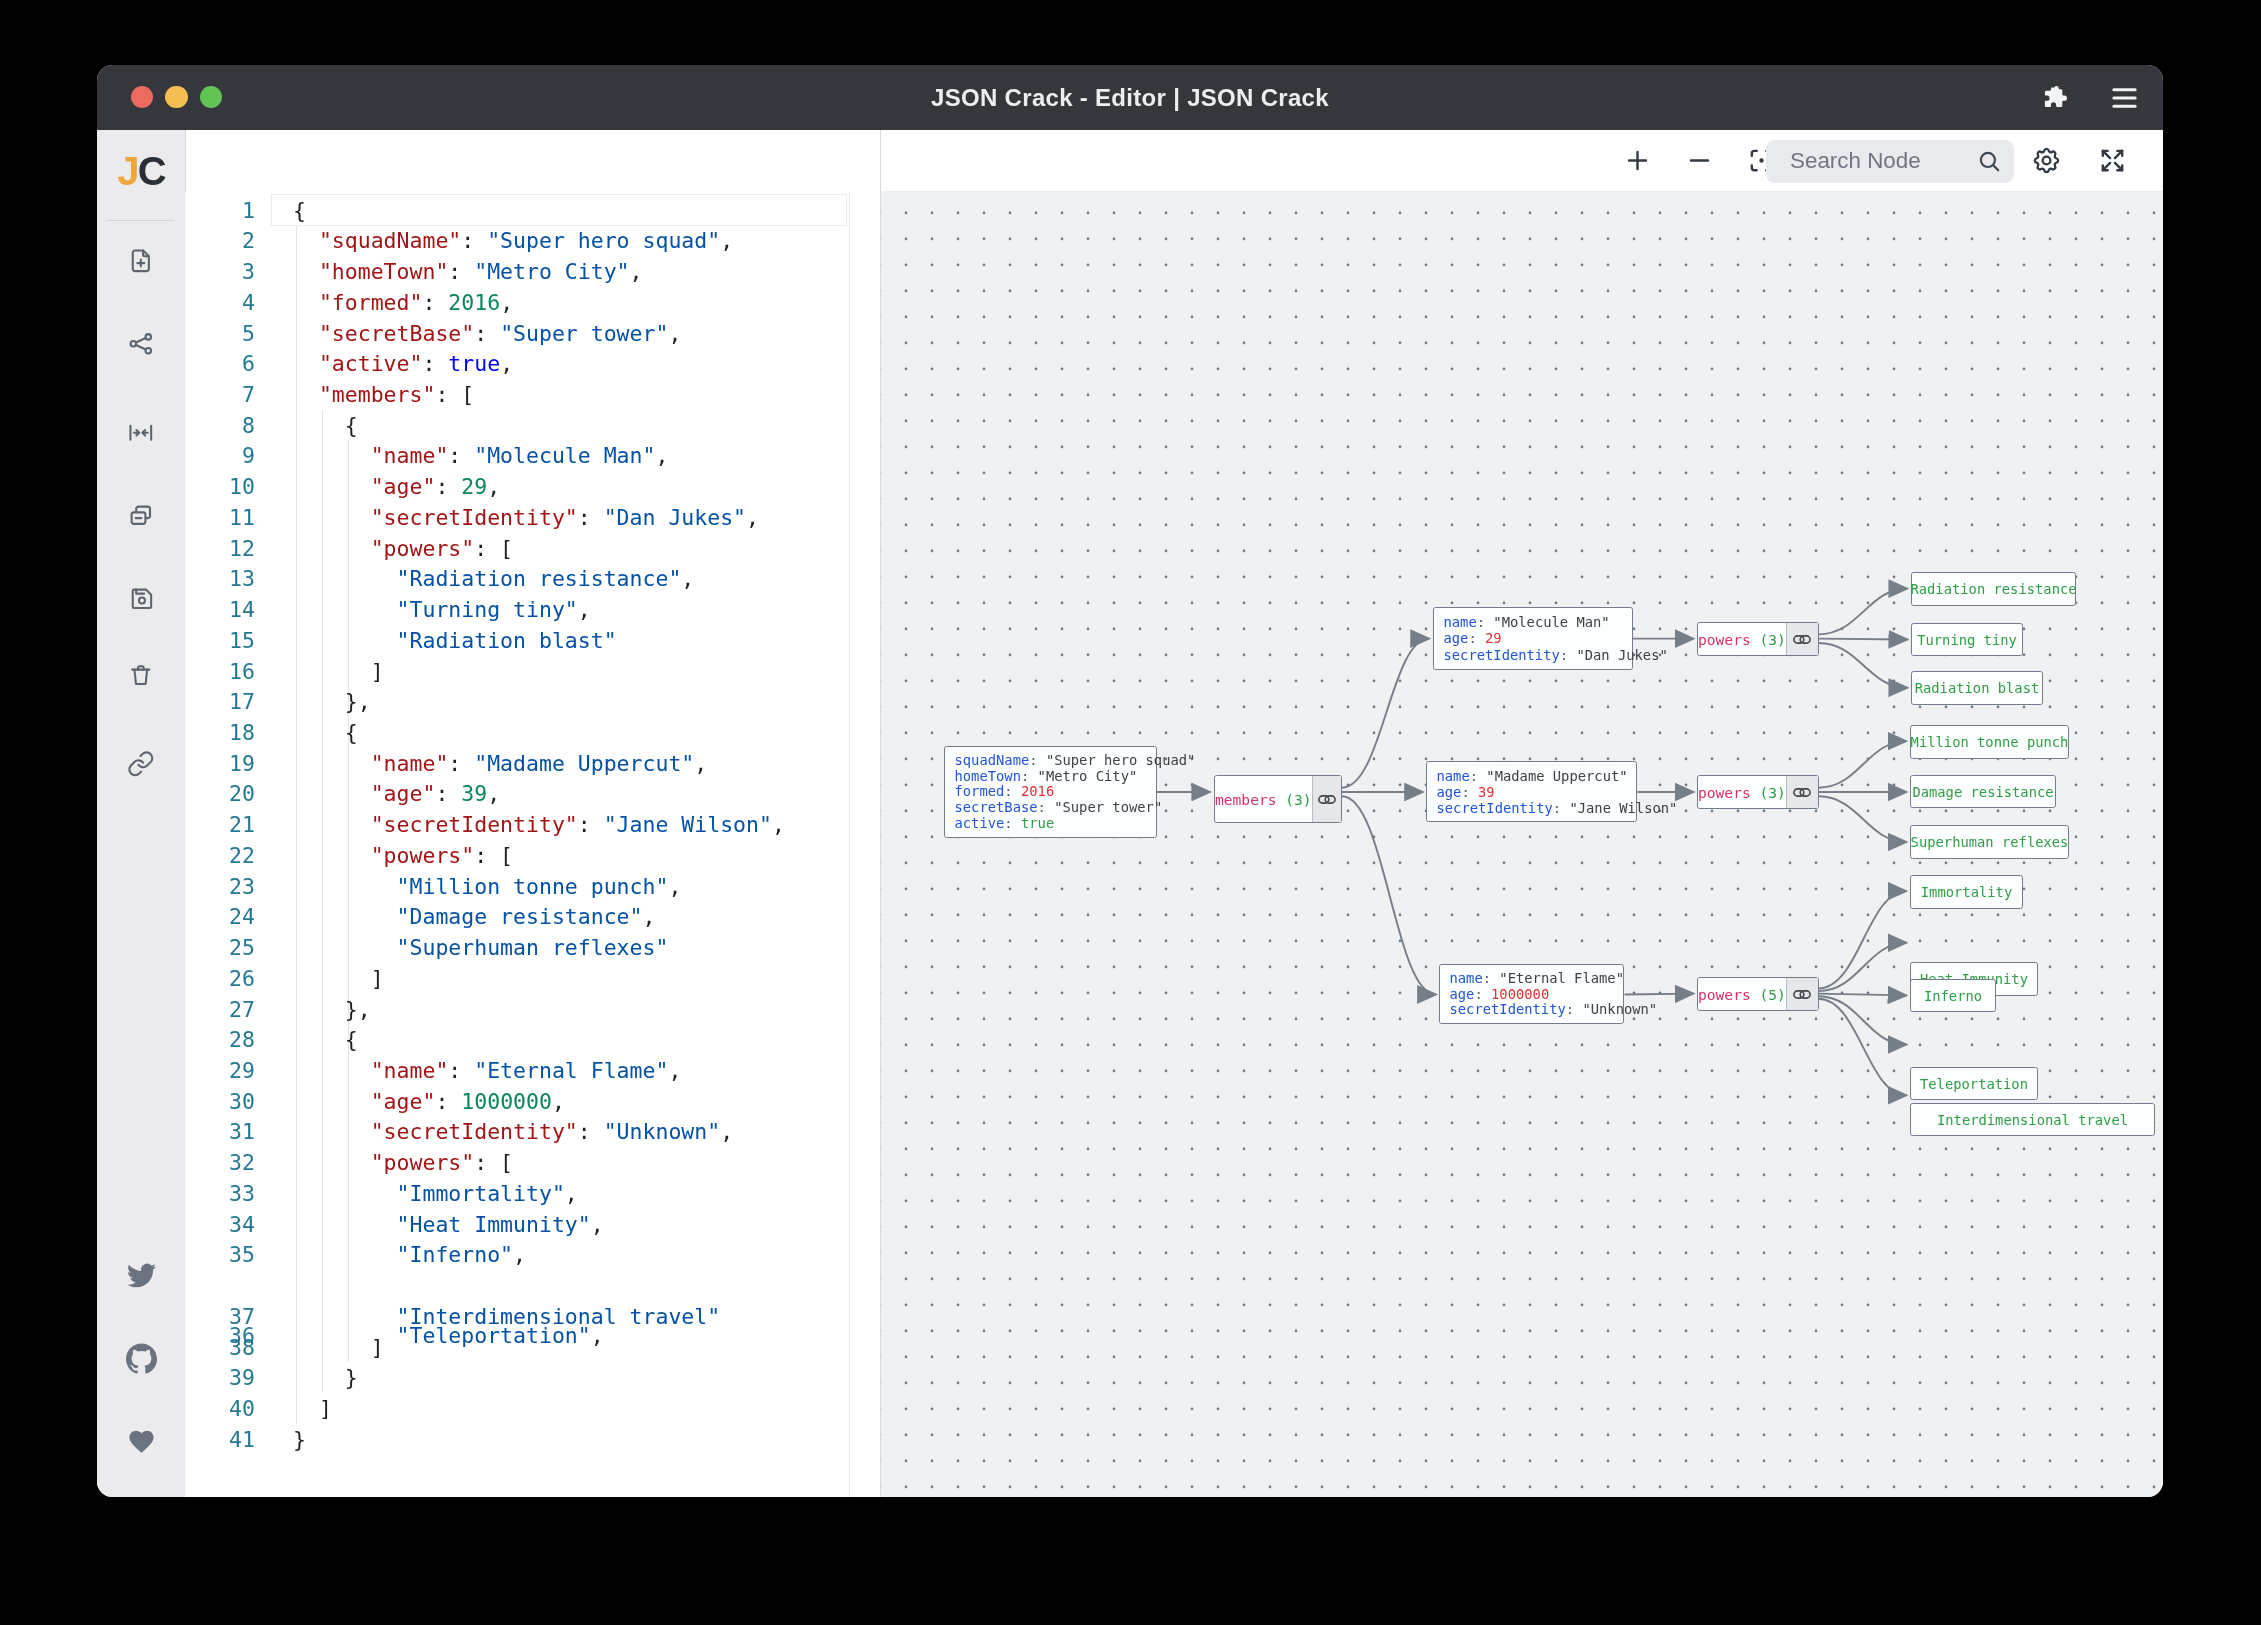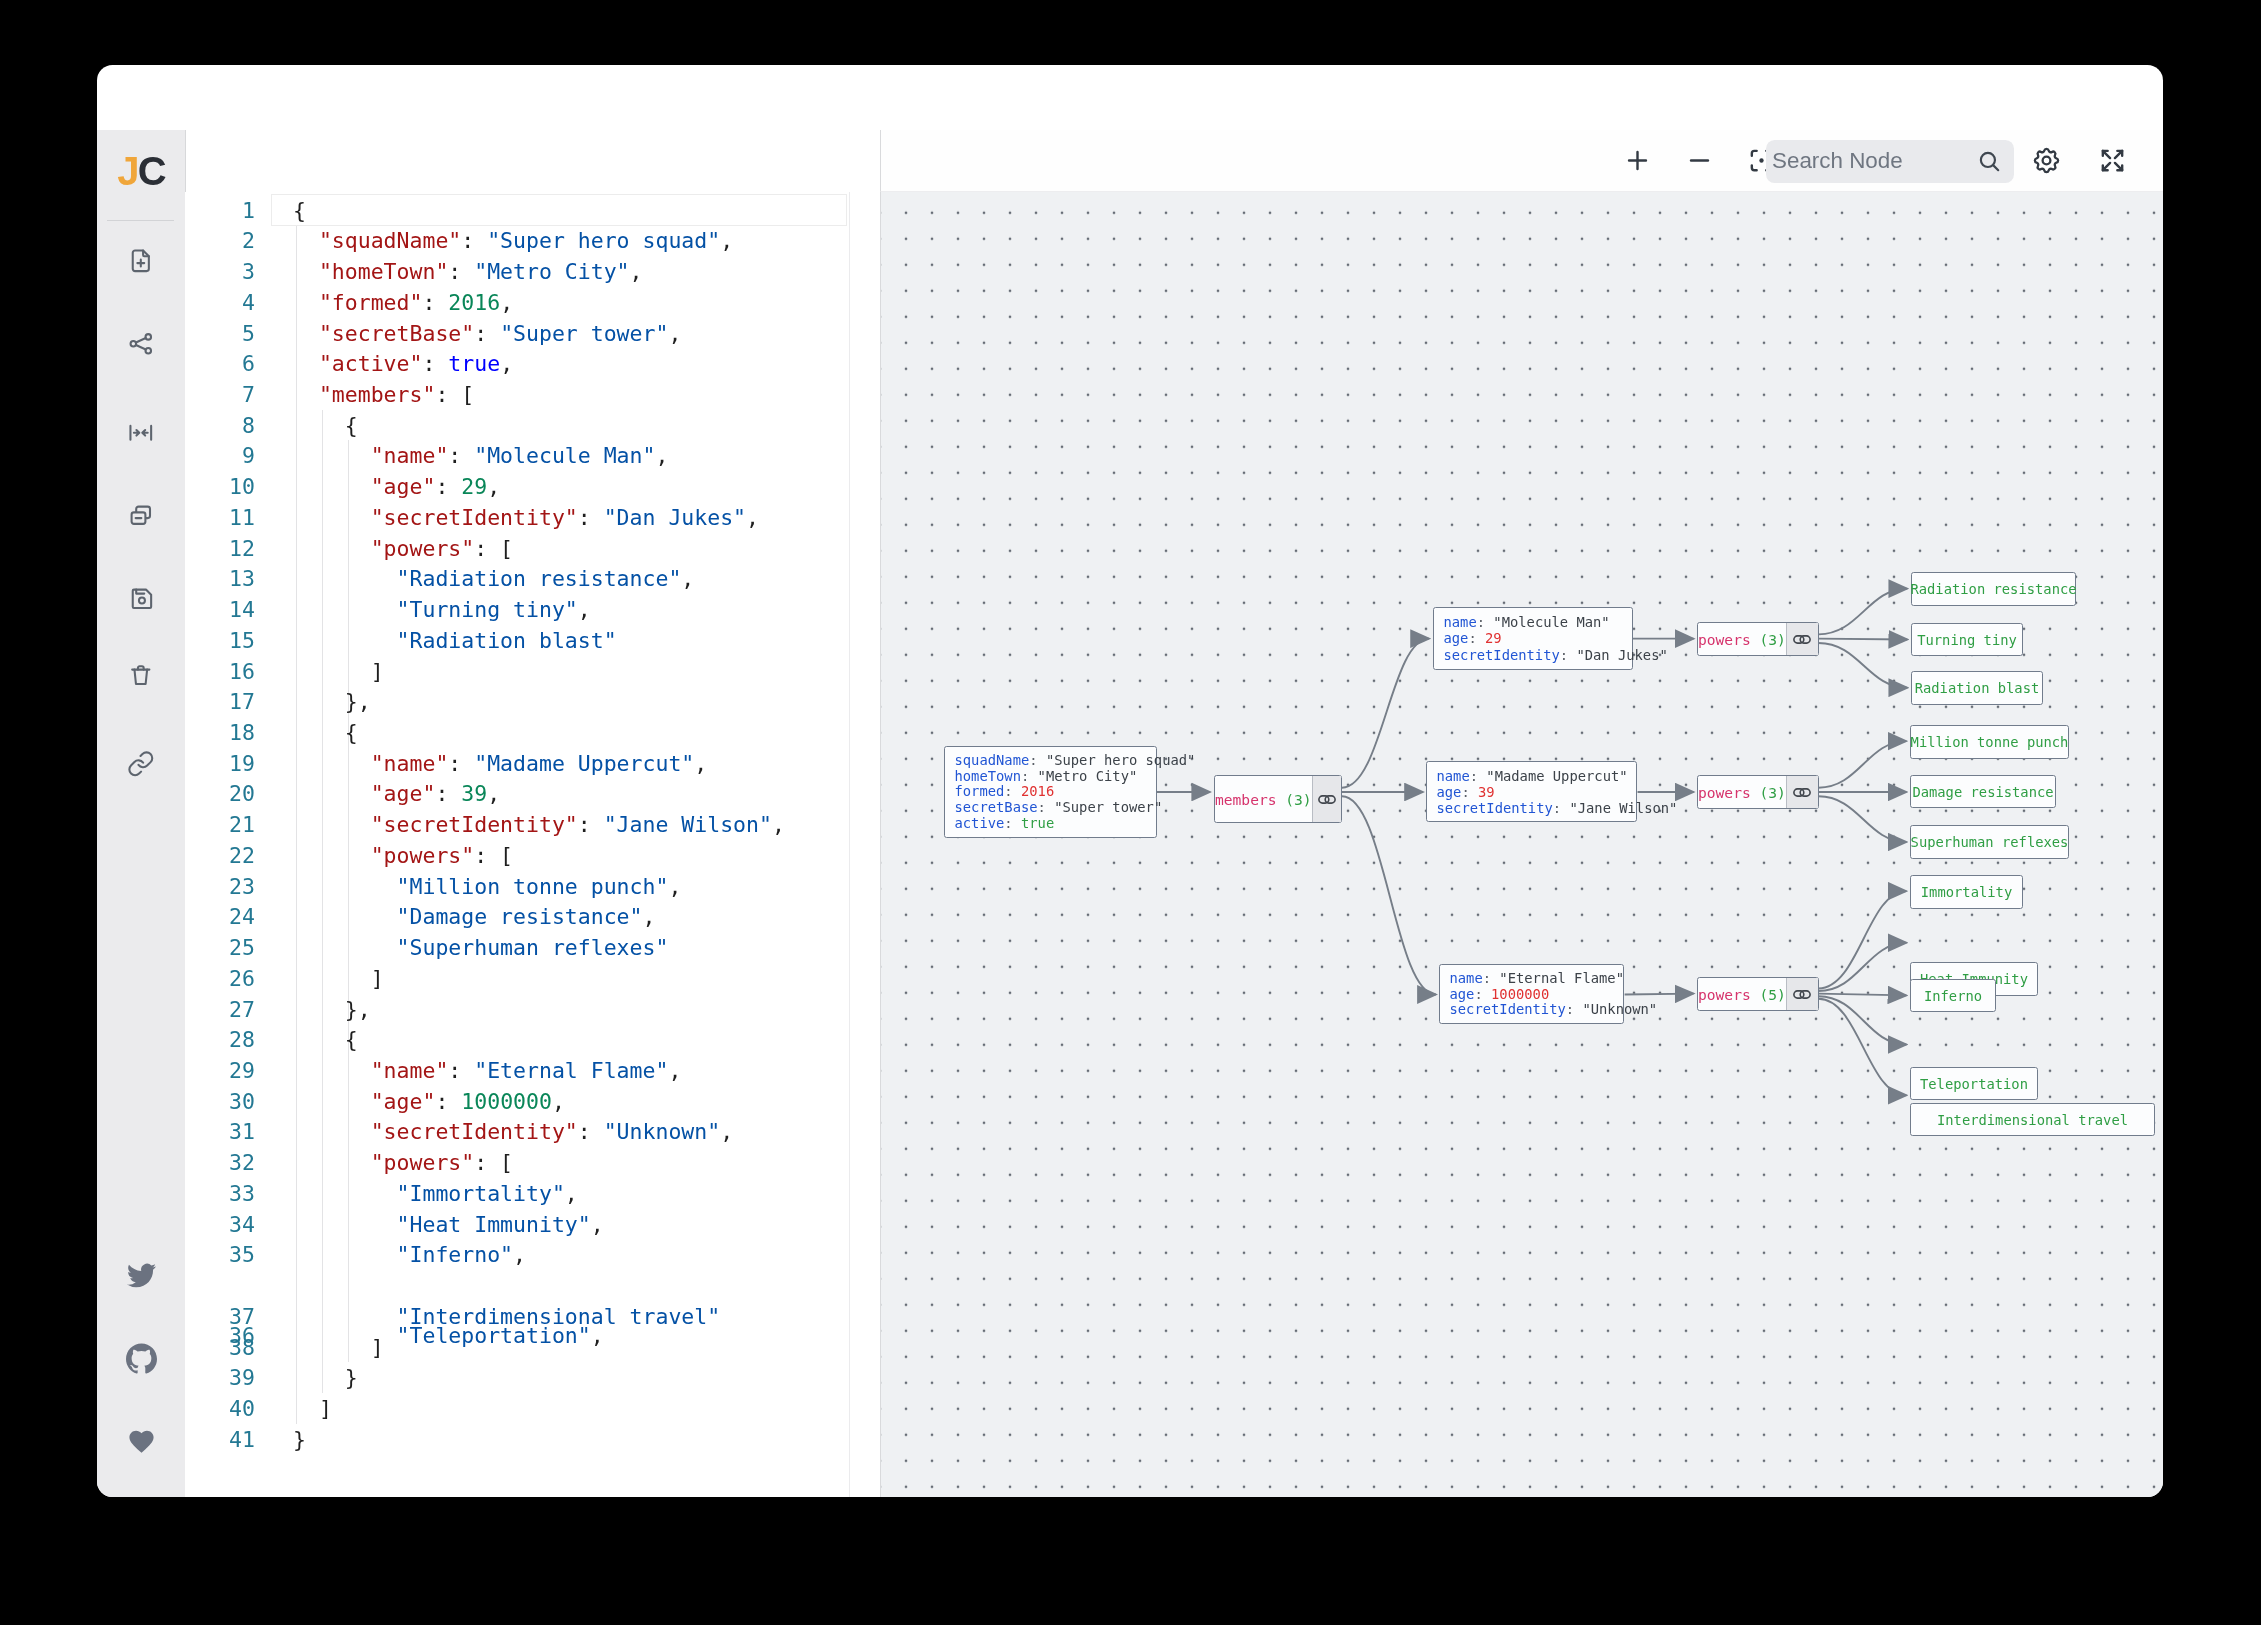--- a/index.html
+++ b/index.html
@@ -41,21 +41,21 @@
   .cur-line{position:absolute;left:86px;top:1.7px;width:576px;height:32px;border:1.7px solid #ececec;box-sizing:border-box;}
   .guide{position:absolute;width:0.9px;background:#e3e3e5;}
   .ruler{position:absolute;left:664px;top:0;width:0.9px;height:1306px;background:#ebebed;}
   
   .toolbar{position:absolute;left:783px;top:65px;width:1283px;height:62px;background:#fefefe;
            border-bottom:0.9px solid #ededef;border-left:1.7px solid #d9dadc;box-sizing:border-box;}
   .tool-btn{position:absolute;top:10.3px;width:41px;height:41px;display:flex;align-items:center;justify-content:center;
             color:#333a43;cursor:pointer;background:none;border:none;padding:0;}
   .search-box{position:absolute;left:885px;top:9.5px;width:248px;height:43px;background:#e9eaed;border-radius:8.6px;
               display:flex;align-items:center;}
-  .search-box input{flex:1;border:none;background:transparent;outline:none;margin-left:4px;
+  .search-box input{flex:1;border:none;background:transparent;outline:none;margin-left:22px;
                     font-size:22.4px;color:#3a4048;font-family:"Liberation Sans",sans-serif;width:172px;}
   .search-box input::placeholder{color:#6f7681;opacity:1;}
   .search-box .mag{margin-right:12px;color:#3f4750;display:flex;}
   
   .graph-panel{position:absolute;left:783px;top:127px;width:1283px;height:1306px;background:#eff1f3;
                border-left:1.7px solid #d9dadc;box-sizing:border-box;overflow:hidden;
                background-image:radial-gradient(circle,#676d76 1.5px,transparent 1.6px);
                background-size:26px 26px;background-position:12px 7.8px;}
   .edges{position:absolute;left:0;top:0;width:1283px;height:1306px;}
   .gnode{position:absolute;background:#fcfdfe;border:1.7px solid #717c8c;border-radius:2.6px;box-sizing:border-box;
@@ -70,20 +70,40 @@
   .chip{width:33px;display:flex;align-items:center;justify-content:center;background:#e6e7ea;
         border-left:1.3px solid #b9bdc4;color:#41464d;}
   .gnode.leaf{display:flex;align-items:center;justify-content:center;color:#2f9e44;font-size:13.8px;white-space:pre;}
 </style>
 </head>
 <body>
 
 <div class="stage">
   <div class="window">
 
+    <div class="titlebar">
+      <div class="traffic">
+        <div class="light red"></div>
+        <div class="light yellow"></div>
+        <div class="light green"></div>
+      </div>
+      <div class="win-title">JSON Crack - Editor | JSON Crack</div>
+      <div class="tb-right">
+        <span>
+          <svg width="31" height="31" viewBox="0 0 24 24" fill="#f2f3f5">
+            <path d="M10.3 4.3c.4-1.7 2.9-1.7 3.3 0l.1.5c.1.6.7 1 1.3.9h.5a1 1 0 0 1 1 1v2.8c0 .6.4 1 1 1h.6a2 2 0 1 1 0 4h-.6c-.6 0-1 .4-1 1v2.8a1 1 0 0 1-1 1h-2.8c-.6 0-1-.4-1-1v-.6a2 2 0 1 0-4 0v.6c0 .6-.4 1-1 1H4a1 1 0 0 1-1-1v-2.8c0-.6.4-1 1-1h.6a2 2 0 1 0 0-4H4c-.6 0-1-.4-1-1V7.7a1 1 0 0 1 1-1h2.8c.6 0 1-.4 1-1v-.6c0-.4.2-.7.5-.8z"></path>
+          </svg>
+        </span>
+        <span>
+          <svg width="29" height="26" viewBox="0 0 24 22" stroke="#f2f3f5" stroke-width="2.6" stroke-linecap="round">
+            <path d="M3 4h18M3 11h18M3 18h18"></path>
+          </svg>
+        </span>
+      </div>
+    </div>
 
     <aside class="sidebar">
       <div class="logo"><span class="j">J</span><span class="c">C</span></div>
       <div class="side-divider"></div>
 
       <div class="side-icon" style="top:105px">
         <svg width="27.6" height="27.6" viewBox="0 0 24 24" fill="none" stroke="currentColor" stroke-width="1.8" stroke-linecap="round" stroke-linejoin="round">
           <path d="M14 3v4a1 1 0 0 0 1 1h4"></path>
             <path d="M17 21H7a2 2 0 0 1-2-2V5a2 2 0 0 1 2-2h7l5 5v11a2 2 0 0 1-2 2z"></path>
             <path d="M12 11v6M9 14h6"></path>

